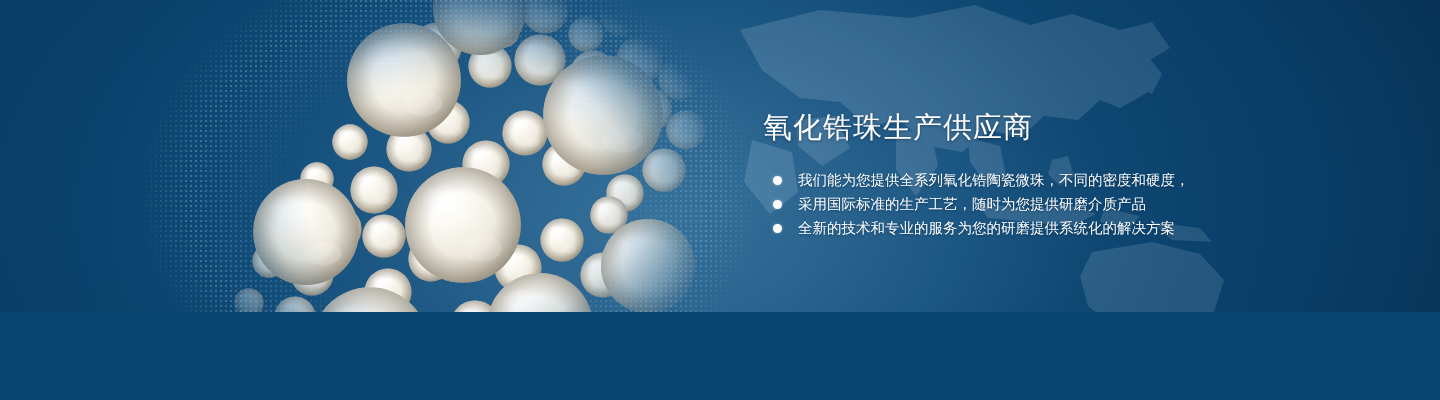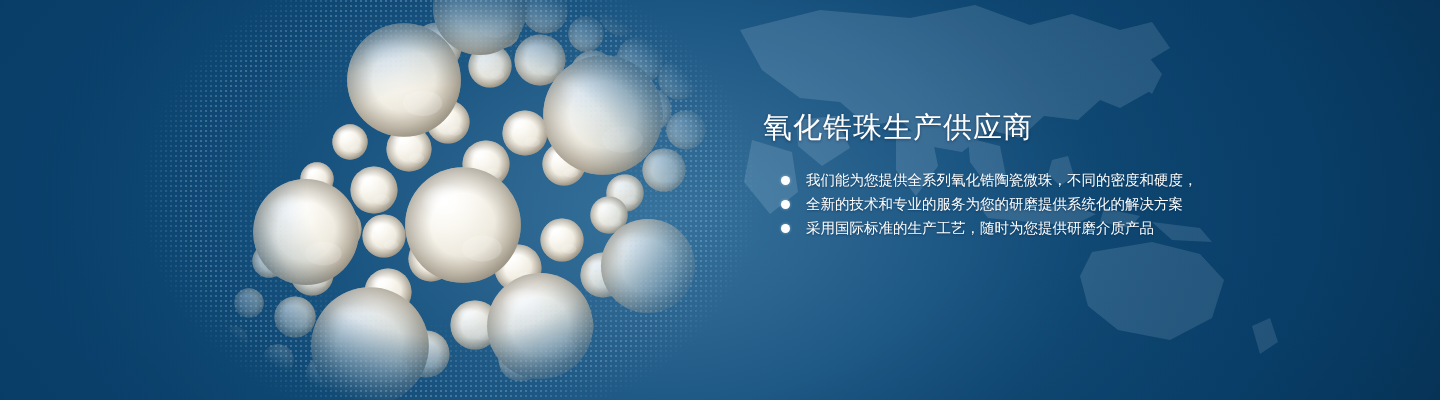--- a/index.html
+++ b/index.html
@@ -8,21 +8,21 @@
     padding: 0;
     background: #0a4471;
   }
   body {
     font-family: "Liberation Sans", "DejaVu Sans", sans-serif;
   }
 
   #banner {
     position: relative;
     width: 1440px;
-    height: 400px;
+    height: 312px;
     overflow: hidden;
     background: #0a4471;
   }
 
   
   .bg-base {
     position: absolute;
     inset: 0;
     background:
       radial-gradient(ellipse 620px 420px at 660px 215px,
@@ -95,21 +95,21 @@
     font-size: 29px;
     line-height: 38px;
     letter-spacing: 1px;
     font-weight: 400;
     margin: 0 0 22px 0;
     text-shadow: 0 1px 3px rgba(0,20,45,0.45);
     white-space: nowrap;
   }
   .bullets {
     list-style: none;
-    margin: 16px;
+    margin: 8px;
     padding: 0;
   }
   .bullet {
     position: relative;
     padding-left: 27px;
     color: #ffffff;
     font-size: 14.5px;
     line-height: 24px;
     margin-bottom: 0;
     text-shadow: 0 1px 2px rgba(0,20,45,0.40);
@@ -270,22 +270,22 @@
   <div class="copy">
     <h1 class="headline">氧化锆珠生产供应商</h1>
 
     <ul class="bullets">
       <li class="bullet">
         <span class="dot"></span>
         <span>我们能为您提供全系列氧化锆陶瓷微珠，不同的密度和硬度，</span>
       </li>
       <li class="bullet">
         <span class="dot"></span>
-        <span>全新的技术和专业的服务为您的研磨提供系统化的解决方案</span>
+        <span>采用国际标准的生产工艺，随时为您提供研磨介质产品</span>
       </li>
       <li class="bullet">
         <span class="dot"></span>
-        <span>采用国际标准的生产工艺，随时为您提供研磨介质产品</span>
+        <span>全新的技术和专业的服务为您的研磨提供系统化的解决方案</span>
       </li>
     </ul>
   </div>
 
 </div>
 
 </body></html>

